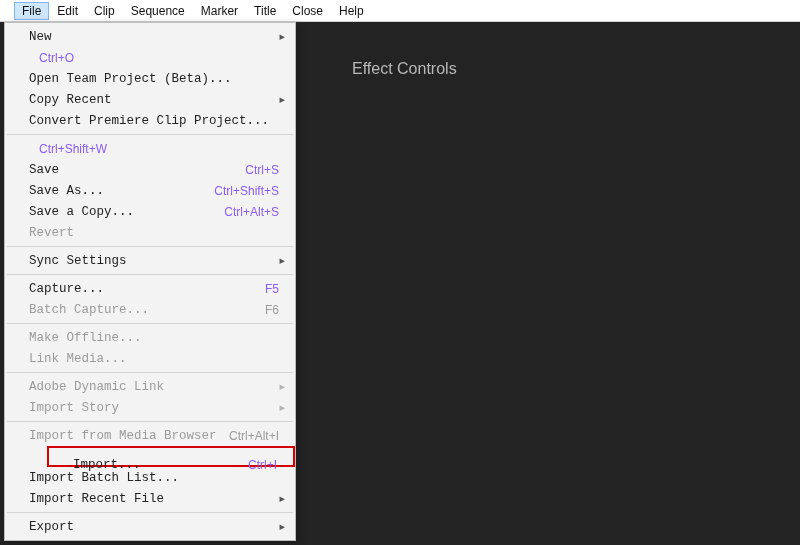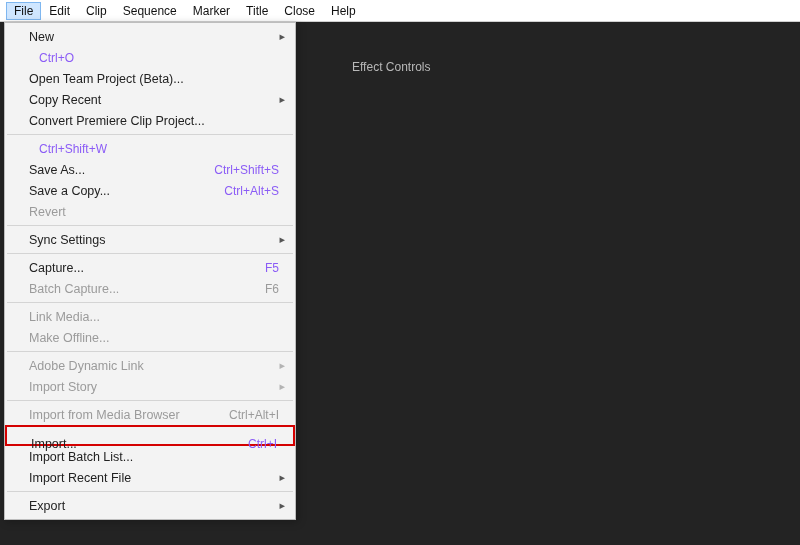--- a/index.html
+++ b/index.html
@@ -5,21 +5,21 @@
   * { box-sizing: border-box; margin: 0; padding: 0; }
   html, body { width: 800px; height: 545px; font-family: "Segoe UI", Arial, sans-serif; overflow: hidden; }
   body { background: #1e1e1e; display: flex; flex-direction: column; }
 
   .menubar {
     display: flex;
     background: #ffffff;
     border-bottom: 1px solid #d0d0d0;
     height: 22px;
     align-items: center;
-    padding-left: 6px;
+    padding-left: 14px;
     font-size: 12px;
     color: #111;
   }
   .menubar-item {
     padding: 2px 8px;
     cursor: default;
   }
   .menubar-item.active {
     background: #cfe6ff;
     border: 1px solid #7fb7f0;
@@ -30,21 +30,21 @@
     position: relative;
     flex: 1;
     background: #232323;
   }
 
   .panel-label {
     position: absolute;
     left: 352px;
     top: 38px;
     color: #b8b8b8;
-    font-size: 12px;
+    font-size: 16px;
   }
 
   .dropdown {
     position: absolute;
     left: 4px;
     top: 0;
     width: 292px;
     background: #f3f3f3;
     border: 1px solid #bdbdbd;
     box-shadow: 2px 2px 8px rgba(0,0,0,0.25);
@@ -53,40 +53,41 @@
     color: #222;
   }
   .menu-row {
     display: flex;
     align-items: center;
     height: 21px;
     padding: 0 16px 0 24px;
     position: relative;
     white-space: nowrap;
   }
-  .menu-row .menu-label { flex: 1; }
+  .menu-row .menu-label { flex: 1; font-family: Liberation Mono, monospace; }
   .menu-row .menu-shortcut { color: #8b5cf6; font-size: 12px; margin-left: 10px; }
   .menu-row.disabled .menu-label,
   .menu-row.disabled .menu-shortcut { color: #9b9b9b; }
   .menu-row .submenu-arrow {
     position: absolute;
     right: 10px;
     font-size: 11px;
     color: #555;
   }
   .menu-row.disabled .submenu-arrow { color: #b3b3b3; }
   .menu-sep {
     height: 1px;
     background: #d4d4d4;
     margin: 3px 2px;
   }
   .highlight-box {
     border: 2px solid #d40000;
     padding-top: 16px;
     padding-bottom: 0;
+    margin-left: 42px;
   }
 </style>
 </head>
 <body>
 
 <div class="menubar">
     <div class="menubar-item active">File</div>
     <div class="menubar-item">Edit</div>
     <div class="menubar-item">Clip</div>
     <div class="menubar-item">Sequence</div>
@@ -114,20 +115,24 @@
         <span class="submenu-arrow">▸</span>
       </div>
       <div class="menu-row">
         <span class="menu-label">Convert Premiere Clip Project...</span>
       </div>
       <div class="menu-sep"></div>
       <div class="menu-row">
         <span class="menu-shortcut">Ctrl+Shift+W</span>
       </div>
       <div class="menu-row">
+        <span class="menu-label">Save</span>
+        <span class="menu-shortcut">Ctrl+S</span>
+      </div>
+      <div class="menu-row">
         <span class="menu-label">Save As...</span>
         <span class="menu-shortcut">Ctrl+Shift+S</span>
       </div>
       <div class="menu-row">
         <span class="menu-label">Save a Copy...</span>
         <span class="menu-shortcut">Ctrl+Alt+S</span>
       </div>
       <div class="menu-row disabled">
         <span class="menu-label">Revert</span>
       </div>
@@ -140,24 +145,24 @@
       <div class="menu-row">
         <span class="menu-label">Capture...</span>
         <span class="menu-shortcut">F5</span>
       </div>
       <div class="menu-row disabled">
         <span class="menu-label">Batch Capture...</span>
         <span class="menu-shortcut">F6</span>
       </div>
       <div class="menu-sep"></div>
       <div class="menu-row disabled">
-        <span class="menu-label">Link Media...</span>
+        <span class="menu-label">Make Offline...</span>
       </div>
       <div class="menu-row disabled">
-        <span class="menu-label">Make Offline...</span>
+        <span class="menu-label">Link Media...</span>
       </div>
       <div class="menu-sep"></div>
       <div class="menu-row disabled">
         <span class="menu-label">Adobe Dynamic Link</span>
         <span class="submenu-arrow">▸</span>
       </div>
       <div class="menu-row disabled">
         <span class="menu-label">Import Story</span>
         <span class="submenu-arrow">▸</span>
       </div>

